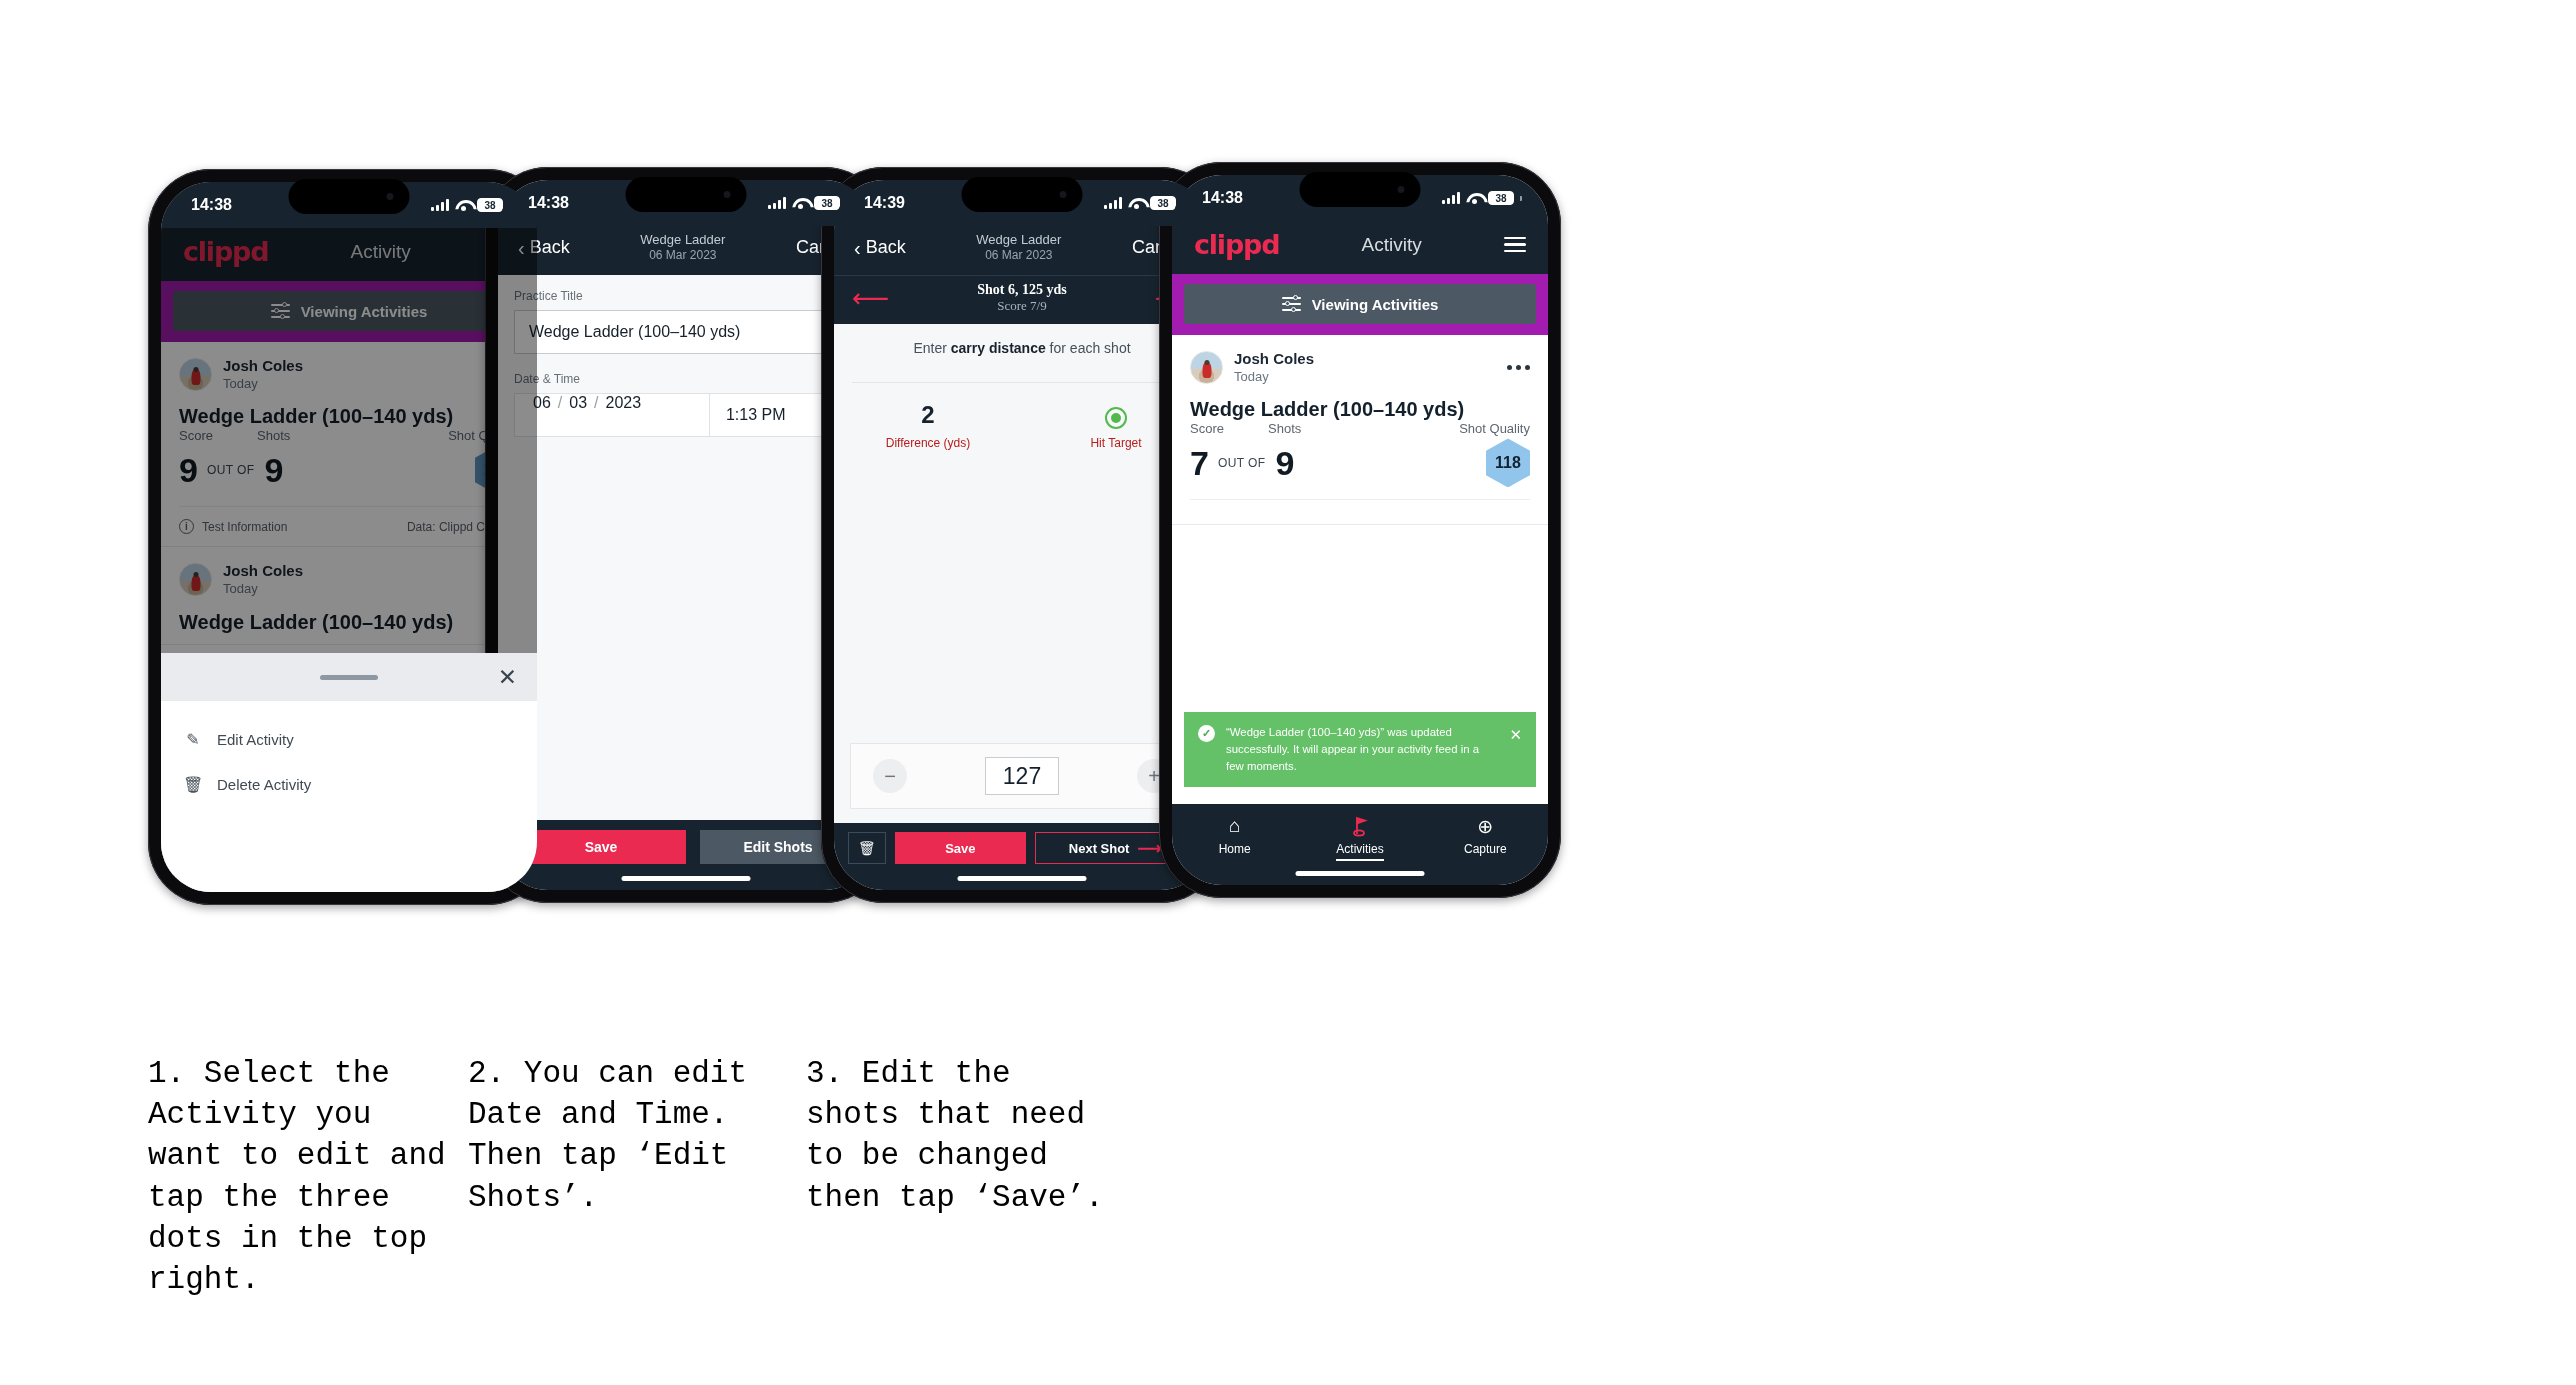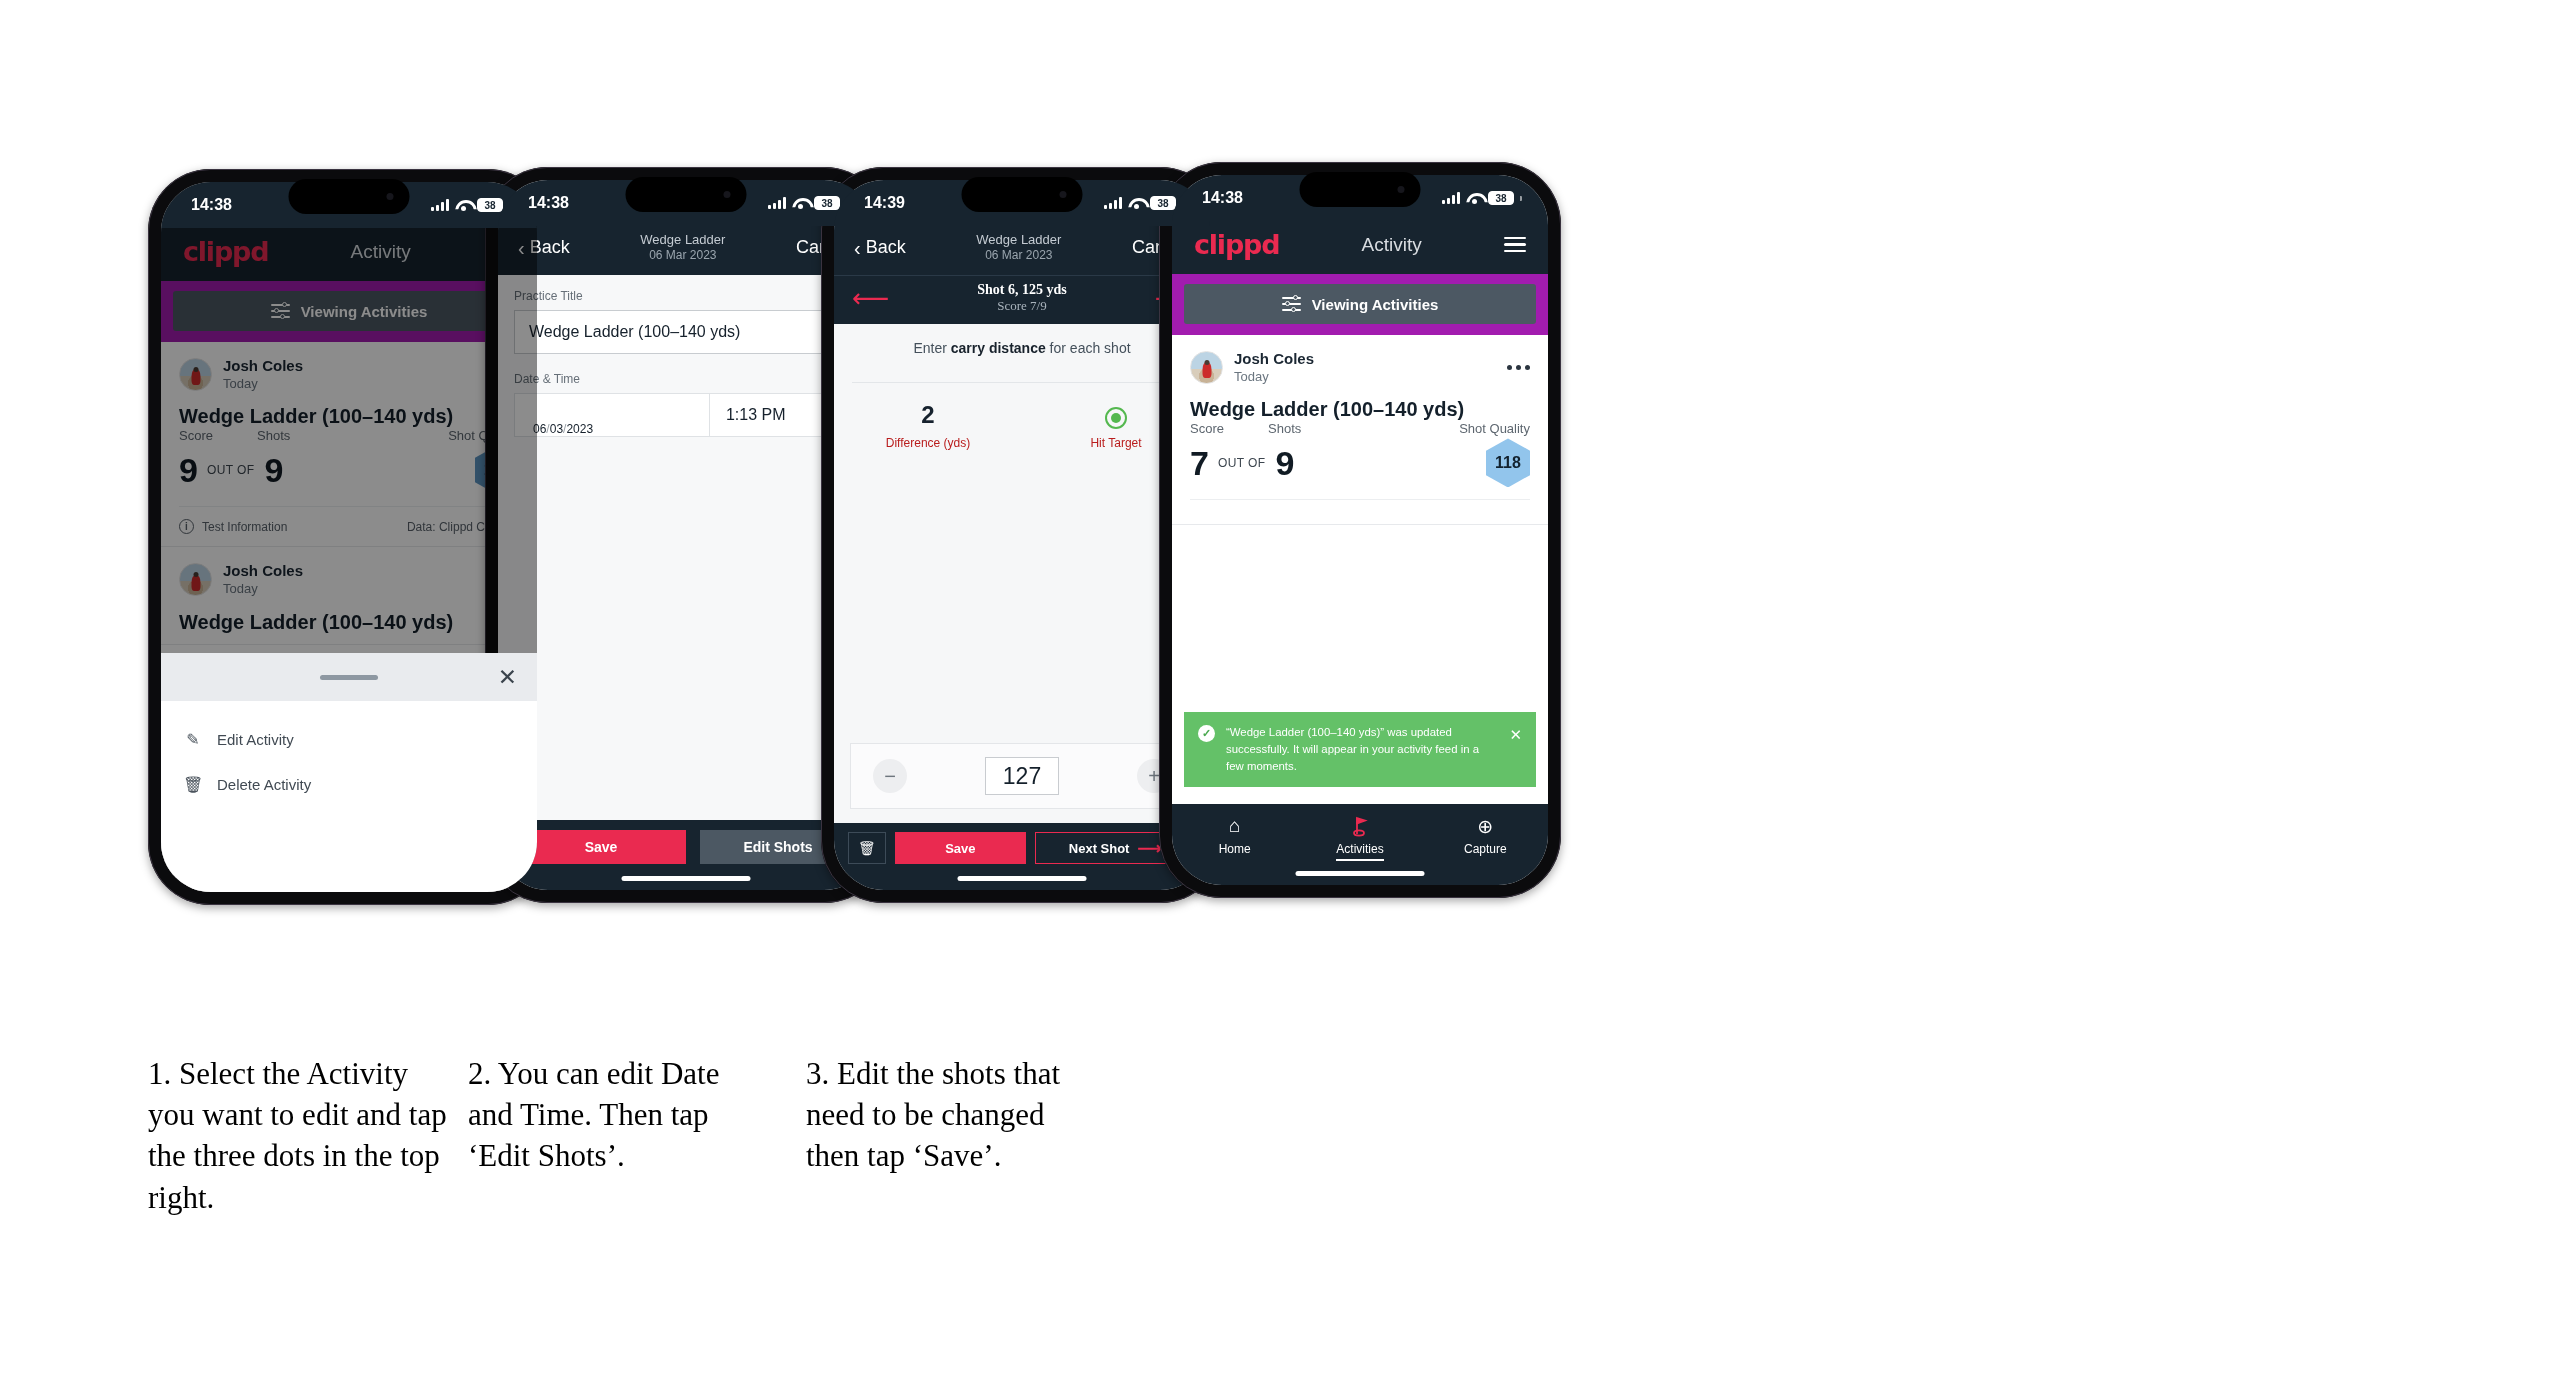--- a/index.html
+++ b/index.html
@@ -189,21 +189,21 @@
   .sico{ width:20px; text-align:center; font-size:16px; color:#4a535c; }
 
   
   .form{ flex:1 1 auto; background:#f7f8f9; padding:14px 16px 0 16px; }
   .flabel{ font-size:12px; color:#666f78; margin-bottom:7px; }
   .finput{
     background:#fff; border:1px solid #c8ccd0; height:44px;
     display:flex; align-items:center; padding:0 14px; font-size:16px; color:#16212c;
   }
   .datetime{ display:flex; border:1px solid #dfe2e5; background:#fff; height:44px; margin-bottom:0; }
-  .dt-left{ flex:0 0 57%; display:flex; align-items:flex-end; padding:0 18px; font-size:12px; color:#16212c; border-right:1px solid #dfe2e5; }
+  .dt-left{ flex:0 0 57%; display:flex; align-items:flex-start; gap:7px; padding:0 18px; font-size:16px; color:#16212c; border-right:1px solid #dfe2e5; }
   .dt-left .sep{ color:#9aa1a8; }
   .dt-right{ flex:1; display:flex; align-items:center; padding:0 16px; font-size:16px; color:#16212c; }
   .gap18{ height:18px; }
   .footbar{
     flex:0 0 auto; background:#17242f; padding:10px 18px 26px 18px;
     display:flex; gap:14px;
   }
   .btn{ height:34px; display:flex;align-items:center;justify-content:center;
         font-size:14px; font-weight:bold; color:#fff; }
   .btn-save{ background:#ea2a50; flex:0 0 50%; }
@@ -274,21 +274,21 @@
 
   .homebar{
     position:absolute; left:50%; bottom:9px; transform:translateX(-50%);
     width:129px; height:5px; border-radius:3px; background:#cfd3d7; z-index:50;
   }
   .homebar.dk{ background:#fff; }
 
   
   .caption{
     position:absolute; font-size:31px; line-height:1.33; color:#000;
-    font-family:Liberation Serif, serif; width:328px;
+    font-family:Liberation Mono, monospace; width:328px;
   }
 </style>
 </head>
 <body>
 
 <div class="stage">
 
   <div class="phone" style="left:148px; top:169px;">
     <div class="notch">
         <i></i>

